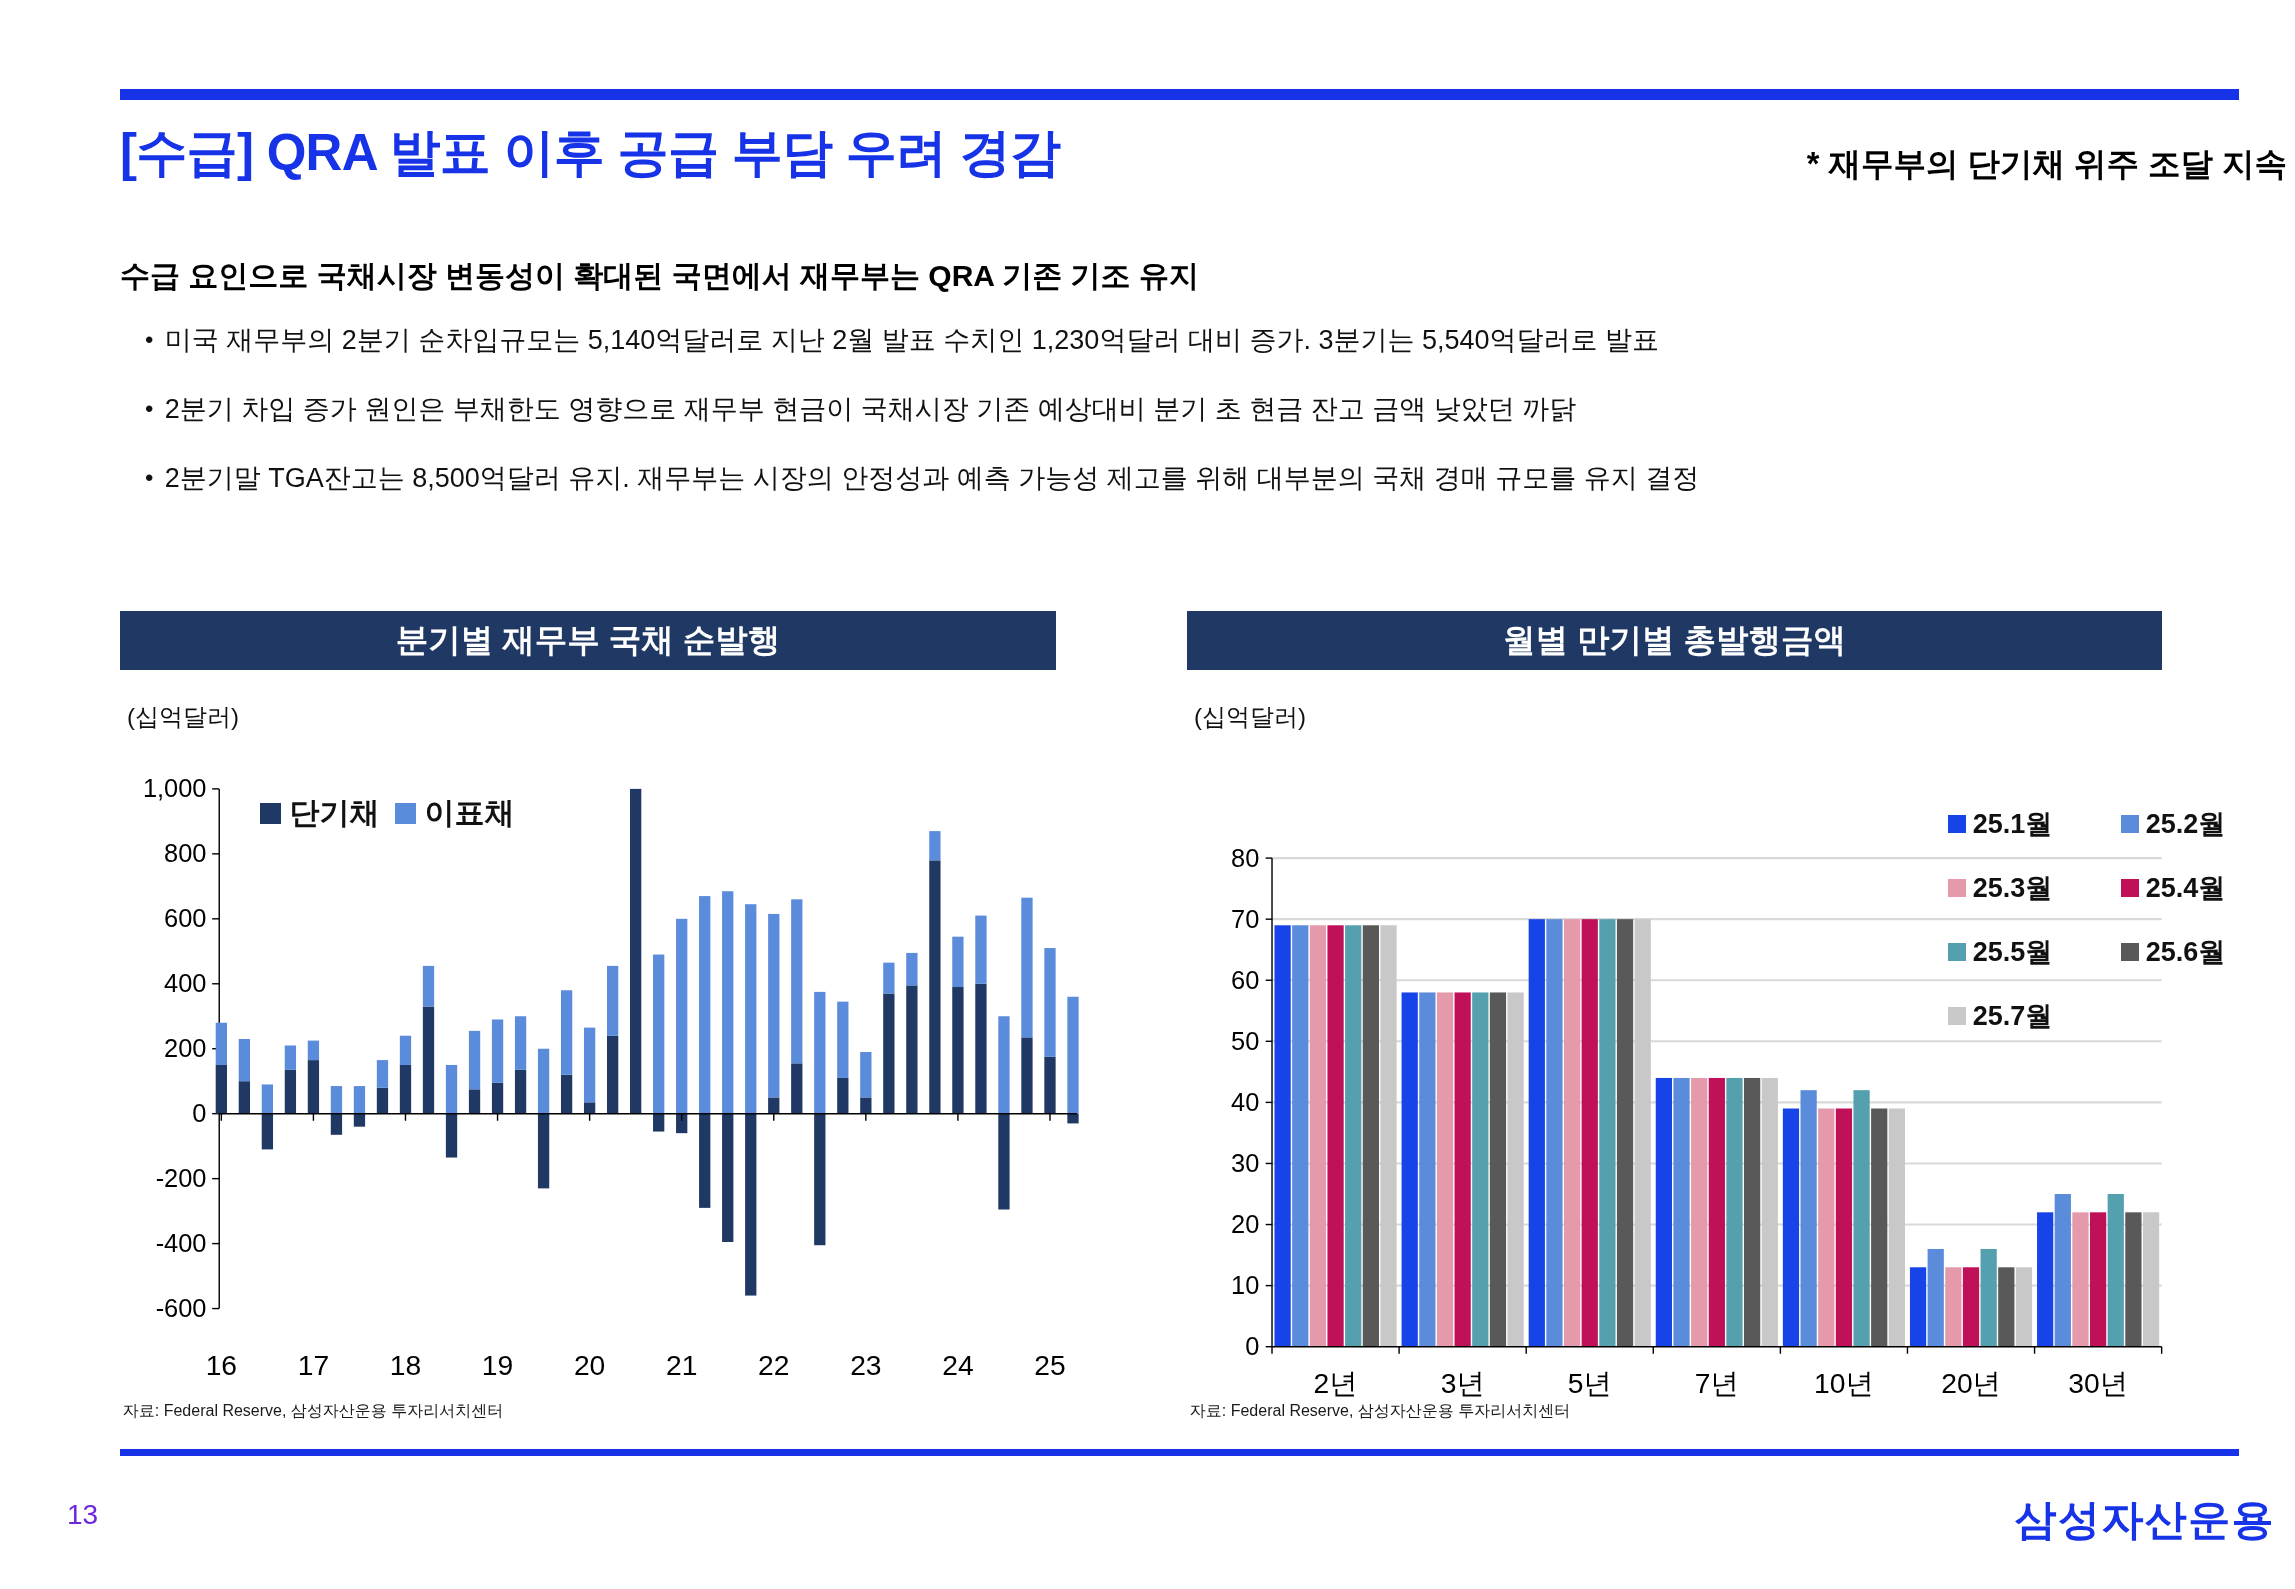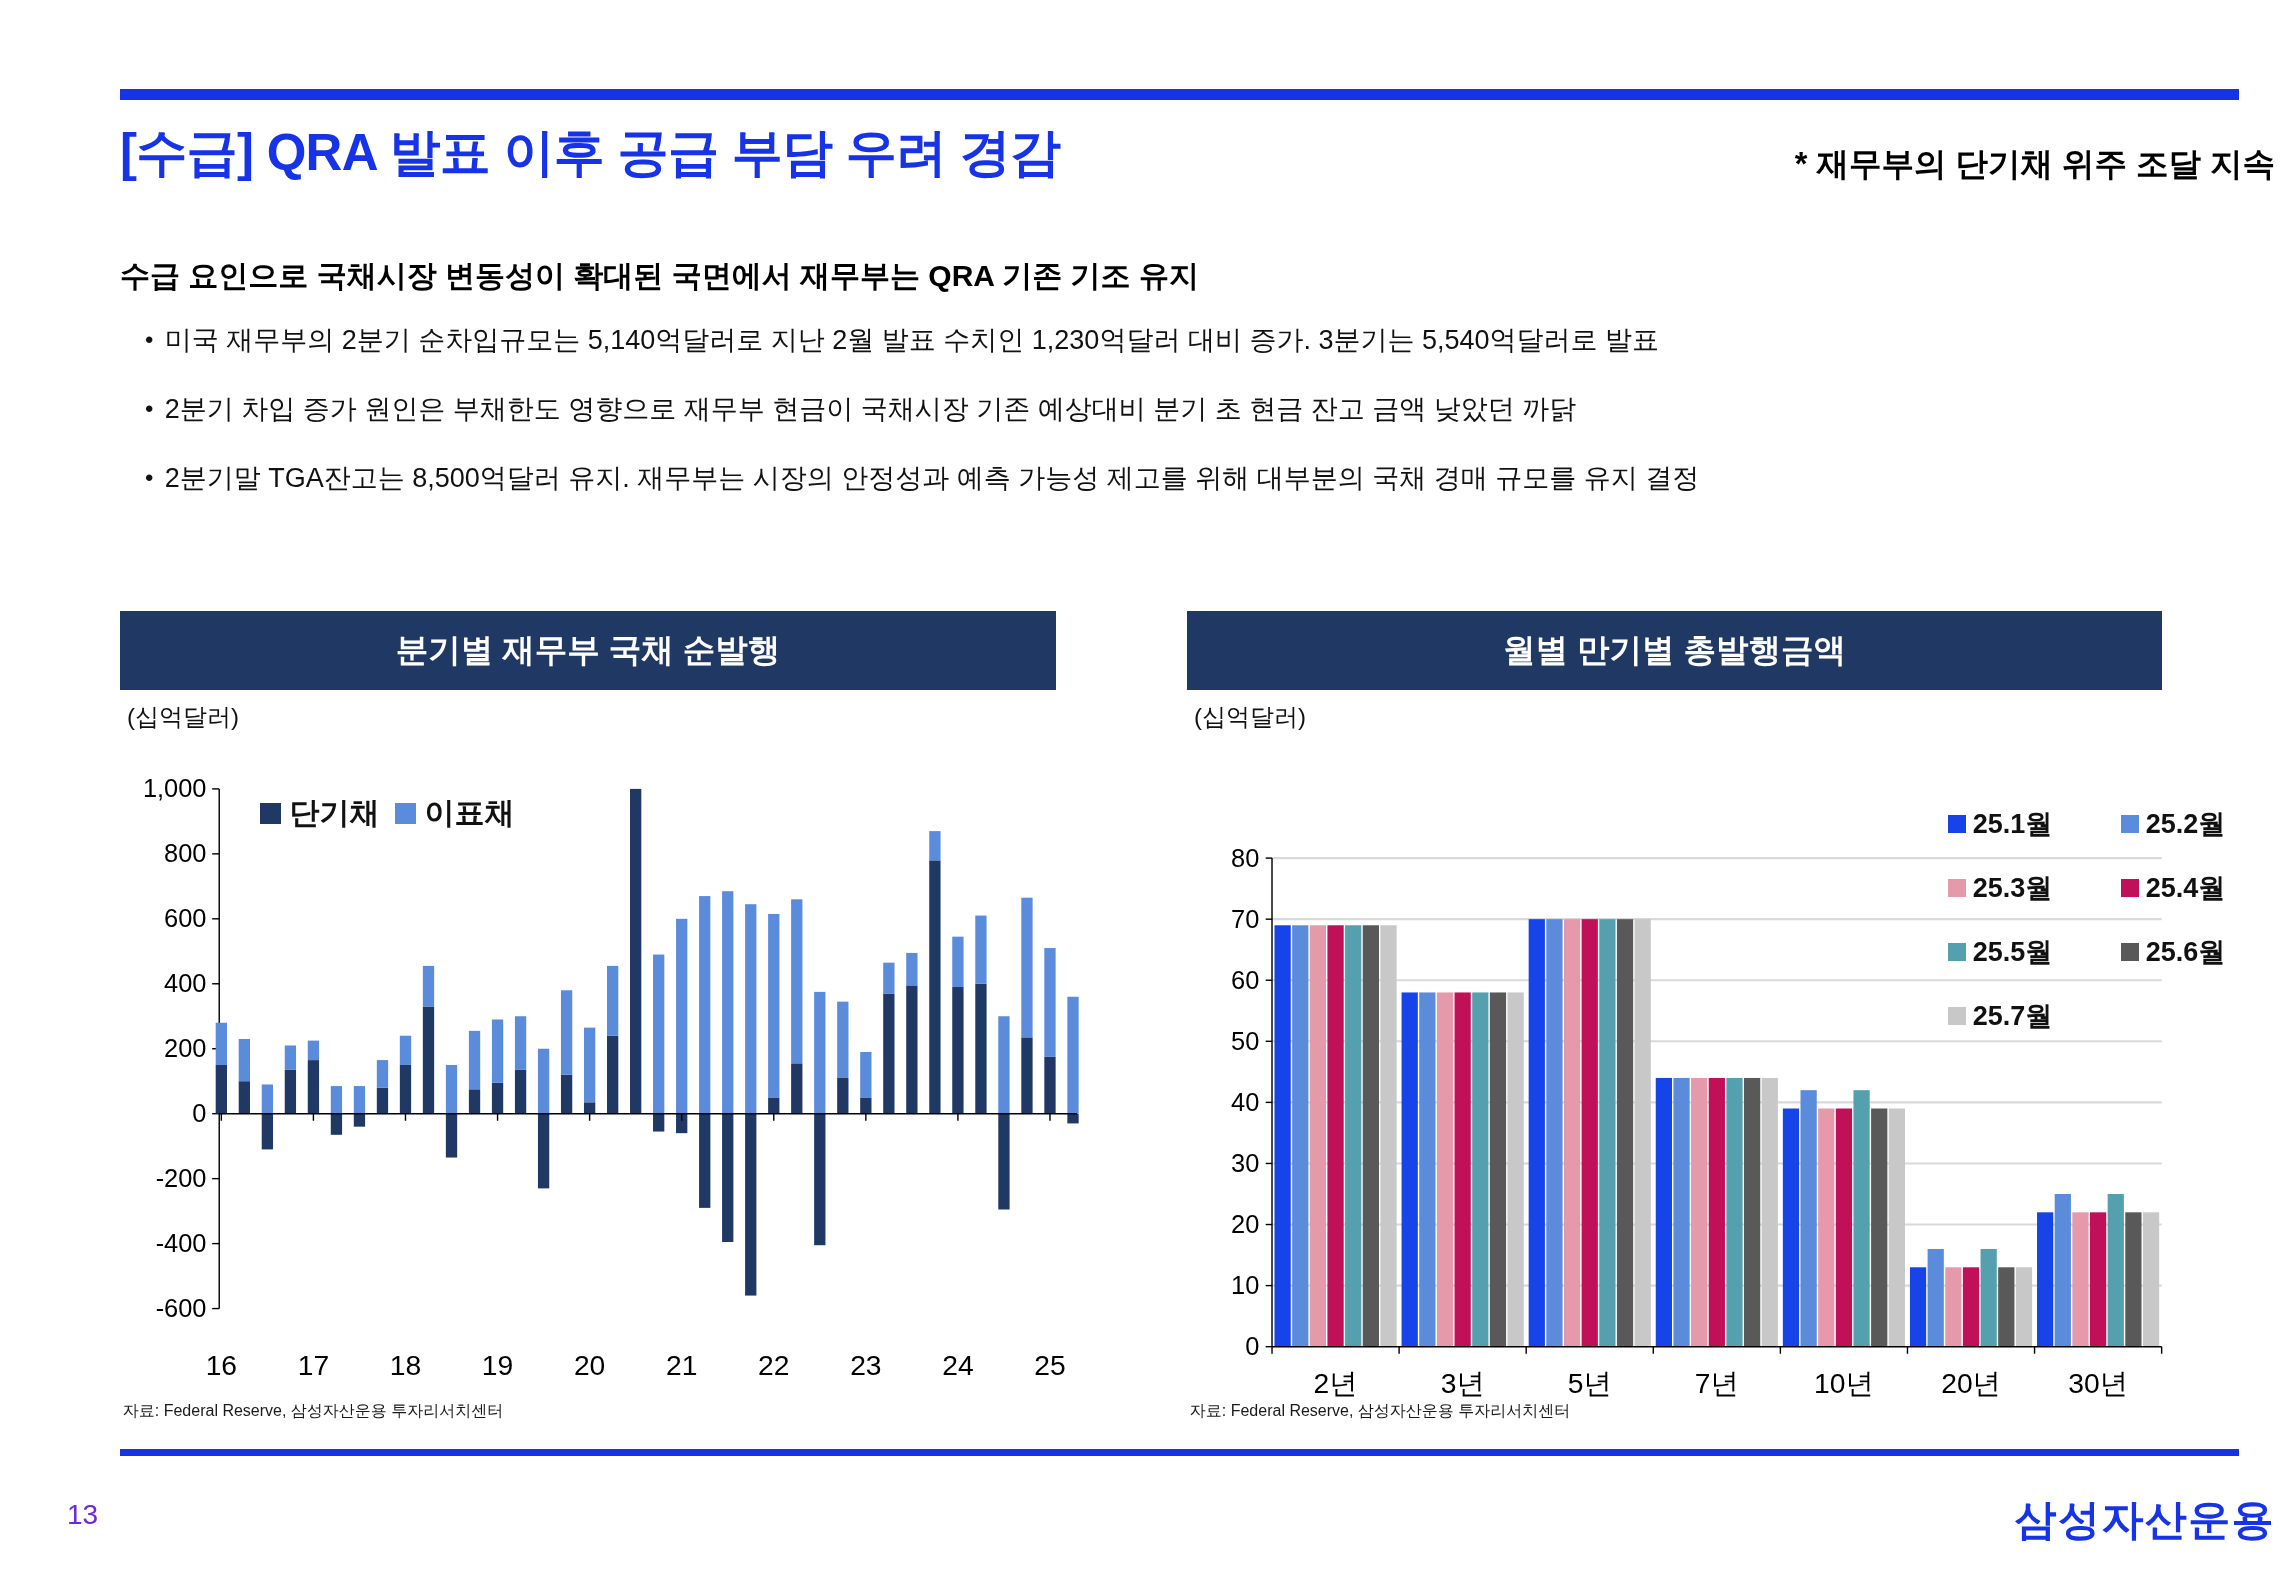--- a/index.html
+++ b/index.html
@@ -9,21 +9,21 @@
   }
   .abs{position:absolute;}
   .rule{background:#1733E8;}
   .page-title{font-size:51px;font-weight:700;color:#1733E8;letter-spacing:-0.7px;white-space:nowrap;}
   .annotation{font-size:32.5px;font-weight:700;color:#000;white-space:nowrap;}
   .heading{font-size:30px;font-weight:700;white-space:nowrap;}
   .bullets{display:flex;flex-direction:column;gap:35px;}
   .bullet{display:flex;gap:11.3px;font-size:27px;line-height:34px;white-space:nowrap;color:#111;}
   .bullet .dot{font-size:24px;line-height:34px;}
   .chart-card{position:absolute;}
-  .chart-header{position:absolute;top:0;left:0;height:79px;background:#1F3864;color:#fff;
+  .chart-header{position:absolute;top:0;left:0;height:59px;background:#1F3864;color:#fff;
     font-size:32.5px;font-weight:700;display:flex;align-items:center;justify-content:center;white-space:nowrap;}
   .unit-label{position:absolute;font-size:24px;color:#111;white-space:nowrap;}
   .source{position:absolute;font-size:16px;color:#1a1a1a;white-space:nowrap;}
   .legend-left{position:absolute;display:flex;gap:15.5px;}
   .legend-left .item{display:flex;align-items:center;gap:8.5px;font-size:30px;font-weight:700;color:#111;}
   .legend-left .sw{width:21px;height:21px;display:inline-block;}
   .legend-right{position:absolute;display:grid;grid-template-columns:145px 145px;row-gap:17px;column-gap:0;gap:28px;}
   .legend-right .item{display:flex;align-items:center;gap:7px;font-size:27px;font-weight:700;color:#111;white-space:nowrap;}
   .legend-right .sw{width:17.7px;height:17.7px;display:inline-block;flex:0 0 17.7px;}
   .page-number{font-size:28px;color:#6d28d9;}
@@ -31,21 +31,21 @@
   svg text{font-family:"Liberation Sans","DejaVu Sans",sans-serif;}
 </style>
 </head>
 <body>
 
 <div class="slide">
 
   <div class="abs rule" style="left:120px;top:89px;width:2119px;height:11.3px;"></div>
 
   <div class="abs page-title" style="left:120px;top:119px;">[수급] QRA 발표 이후 공급 부담 우려 경감</div>
-  <div class="abs annotation" style="right:58px;top:143px;">* 재무부의 단기채 위주 조달 지속</div>
+  <div class="abs annotation" style="right:46px;top:143px;">* 재무부의 단기채 위주 조달 지속</div>
 
   <div class="abs heading" style="left:120px;top:256px;">수급 요인으로 국채시장 변동성이 확대된 국면에서 재무부는 QRA 기존 기조 유지</div>
 
   <div class="abs bullets" style="left:145px;top:323px;" id="bullets">
       <div class="bullet">
         <span class="dot">•</span>
         <span>미국 재무부의 2분기 순차입규모는 5,140억달러로 지난 2월 발표 수치인 1,230억달러 대비 증가. 3분기는 5,540억달러로 발표</span>
       </div>
       <div class="bullet">
         <span class="dot">•</span>

